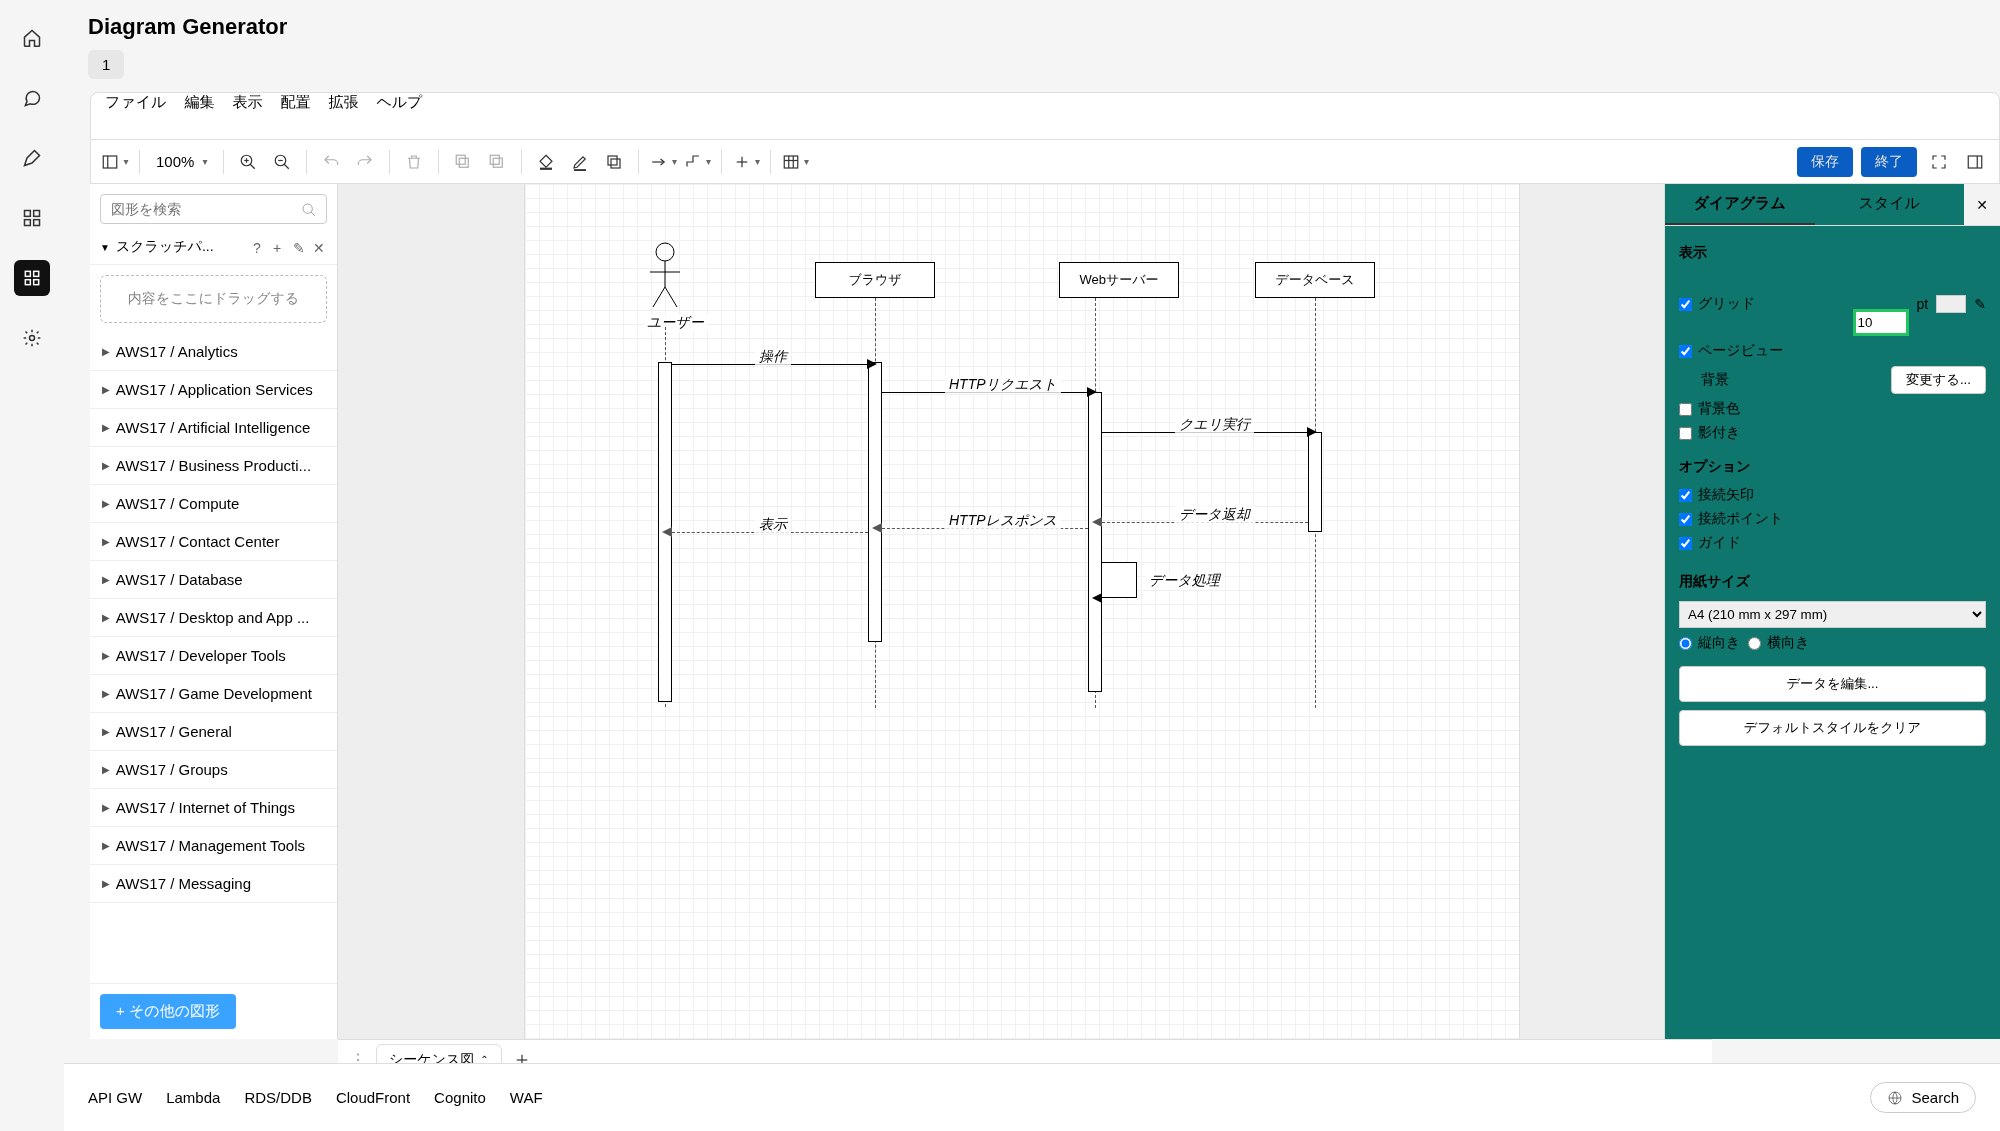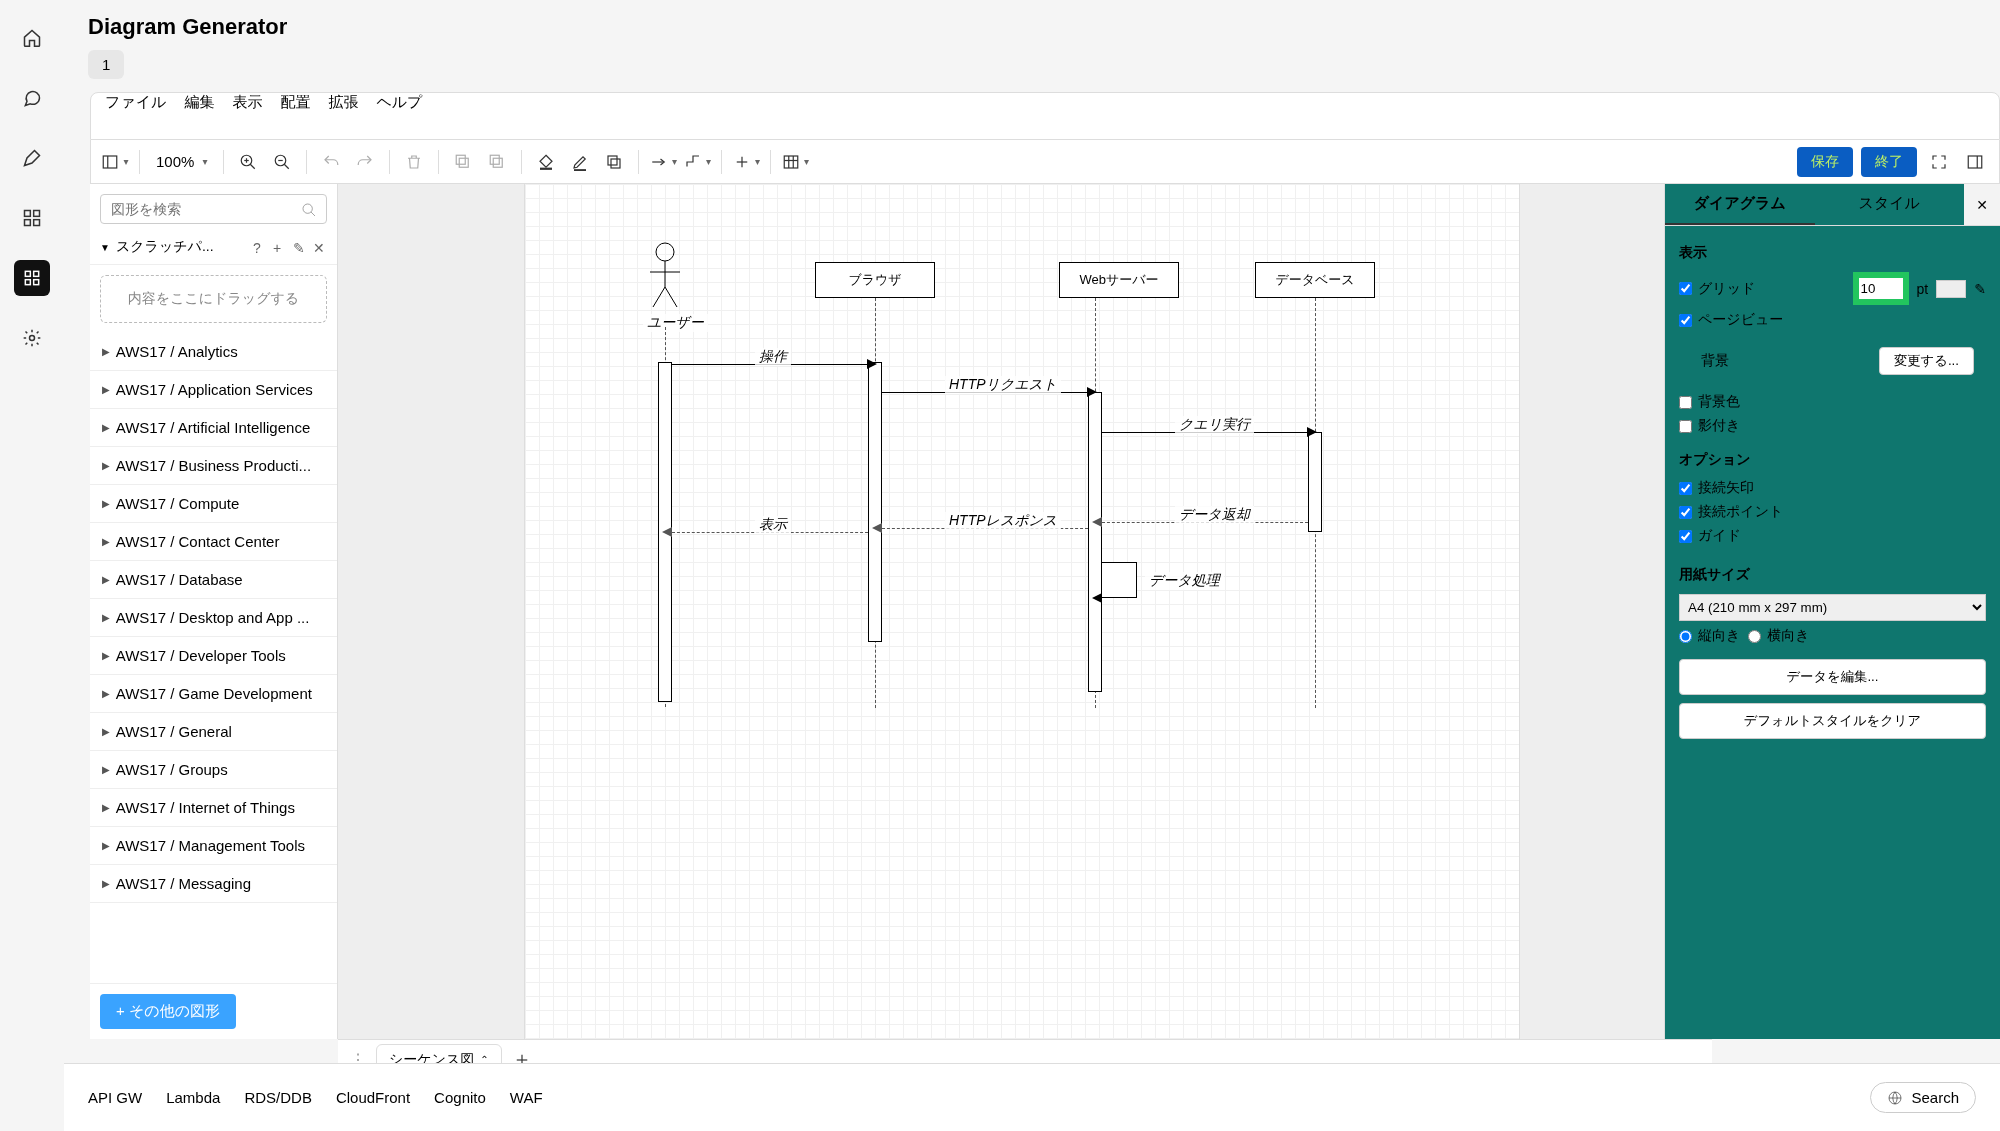--- a/index.html
+++ b/index.html
@@ -22,21 +22,21 @@
 .menubar { position:absolute; left:90px; right:0; top:92px; height:48px; border:1px solid #ddd; border-radius:8px 8px 0 0; background:#fff; display:flex; padding:0 14px; gap:18px; font-size:15px; }
 .menubar span { cursor:pointer; }
 
 
 .toolbar { position:absolute; left:90px; right:0; top:140px; height:44px; background:#fff; border-left:1px solid #ddd; border-right:1px solid #ddd; border-bottom:1px solid #ddd; display:flex; align-items:center; padding:0 10px; gap:6px; }
 .tbtn { width:28px; height:28px; display:flex; align-items:center; justify-content:center; cursor:pointer; border-radius:4px; }
 .tbtn svg { width:18px; height:18px; stroke:#333; fill:none; stroke-width:1.6; }
 .tsep { width:1px; height:24px; background:#ddd; margin:0 4px; }
 .zoom { font-size:15px; padding:0 6px; display:flex; align-items:center; gap:4px; cursor:pointer; }
 .toolbar-right { margin-left:auto; display:flex; gap:8px; align-items:center; }
-.btn-primary { background:#0a5dc2; color:#bef264; border:none; padding:6px 14px; border-radius:4px; font-size:14px; cursor:pointer; }
+.btn-primary { background:#0a5dc2; color:#e5e5e5; border:none; padding:6px 14px; border-radius:4px; font-size:14px; cursor:pointer; }
 
 
 .palette { position:absolute; left:90px; top:184px; width:248px; bottom:92px; background:#fff; border-right:1px solid #ddd; overflow-y:auto; display:flex; flex-direction:column; }
 .search-wrap { padding:10px 10px 6px; }
 .search { width:100%; border:1px solid #ccc; border-radius:4px; padding:6px 28px 6px 10px; font-size:14px; }
 .search-rel { position:relative; }
 .search-rel svg { position:absolute; right:10px; top:8px; width:16px; height:16px; stroke:#777; fill:none; }
 .scratch-hdr { display:flex; align-items:center; gap:6px; padding:8px 10px; font-size:14px; border-bottom:1px solid #eee; }
 .scratch-hdr .arrow { font-size:10px; }
 .scratch-hdr .lbl { flex:1; white-space:nowrap; overflow:hidden; text-overflow:ellipsis; }
@@ -76,21 +76,21 @@
 
 .rp { position:absolute; right:0; top:184px; bottom:92px; width:336px; background:#0f766e; border-left:1px solid #ddd; display:flex; flex-direction:column; font-size:14px; }
 .rp-tabs { display:flex; border-bottom:1px solid #ddd; }
 .rp-tab { flex:1; padding:10px; text-align:center; cursor:pointer; font-size:15px; }
 .rp-tab.active { font-weight:600; border-bottom:2px solid #333; }
 .rp-close { width:36px; display:flex; align-items:center; justify-content:center; cursor:pointer; background:#f3f3f3; }
 .rp-body { padding:12px 14px; overflow-y:auto; }
 .rp-sec-title { font-weight:600; margin:6px 0 10px; }
 .rp-row { display:flex; align-items:center; gap:8px; margin:6px 0; }
 .rp-row label { display:flex; align-items:center; gap:6px; }
-.rp-row input[type=number] { width:56px; border:6px solid #22c55e; padding:3px 2px; }
+.rp-row input[type=number] { width:56px; border:3px solid #22c55e; padding:3px 2px;margin-top:37px; }
 .swatch { width:30px; height:18px; border:1px solid #ccc; display:inline-block; background:#eee; }
 .rp-btn { width:100%; border:1px solid #ccc; background:#fff; padding:8px; border-radius:4px; margin-top:8px; cursor:pointer; }
 .rp-row .spacer { flex:1; }
 select { border:1px solid #ccc; padding:4px; width:100%; }
 
 
 .footer { position:absolute; left:64px; right:0; bottom:0; height:68px; background:#fff; border-top:1px solid #ddd; display:flex; align-items:center; padding:0 24px; gap:24px; font-size:15px; }
 .footer .chip { cursor:pointer; }
 .footer .search-btn { margin-left:auto; border:1px solid #ccc; border-radius:18px; padding:6px 16px; display:flex; align-items:center; gap:8px; cursor:pointer; }
 
@@ -455,21 +455,21 @@
     </div>
     <div class="rp-row">
         <label>
           <input type="checkbox" checked="" style="">
           <span>ページビュー</span>
         </label>
       </div>
     <div class="rp-row">
       <span style="margin-left:22px">背景</span>
       <span class="spacer"></span>
-      <button class="rp-btn" style="width:auto; margin:12px; padding:4px 14px;">変更する...</button>
+      <button class="rp-btn" style="width:auto; margin:0; padding:4px 14px;">変更する...</button>
     </div>
     <div class="rp-row">
         <label>
           <input type="checkbox" style="">
           <span>背景色</span>
         </label>
       </div>
     <div class="rp-row">
         <label>
           <input type="checkbox" style="">

